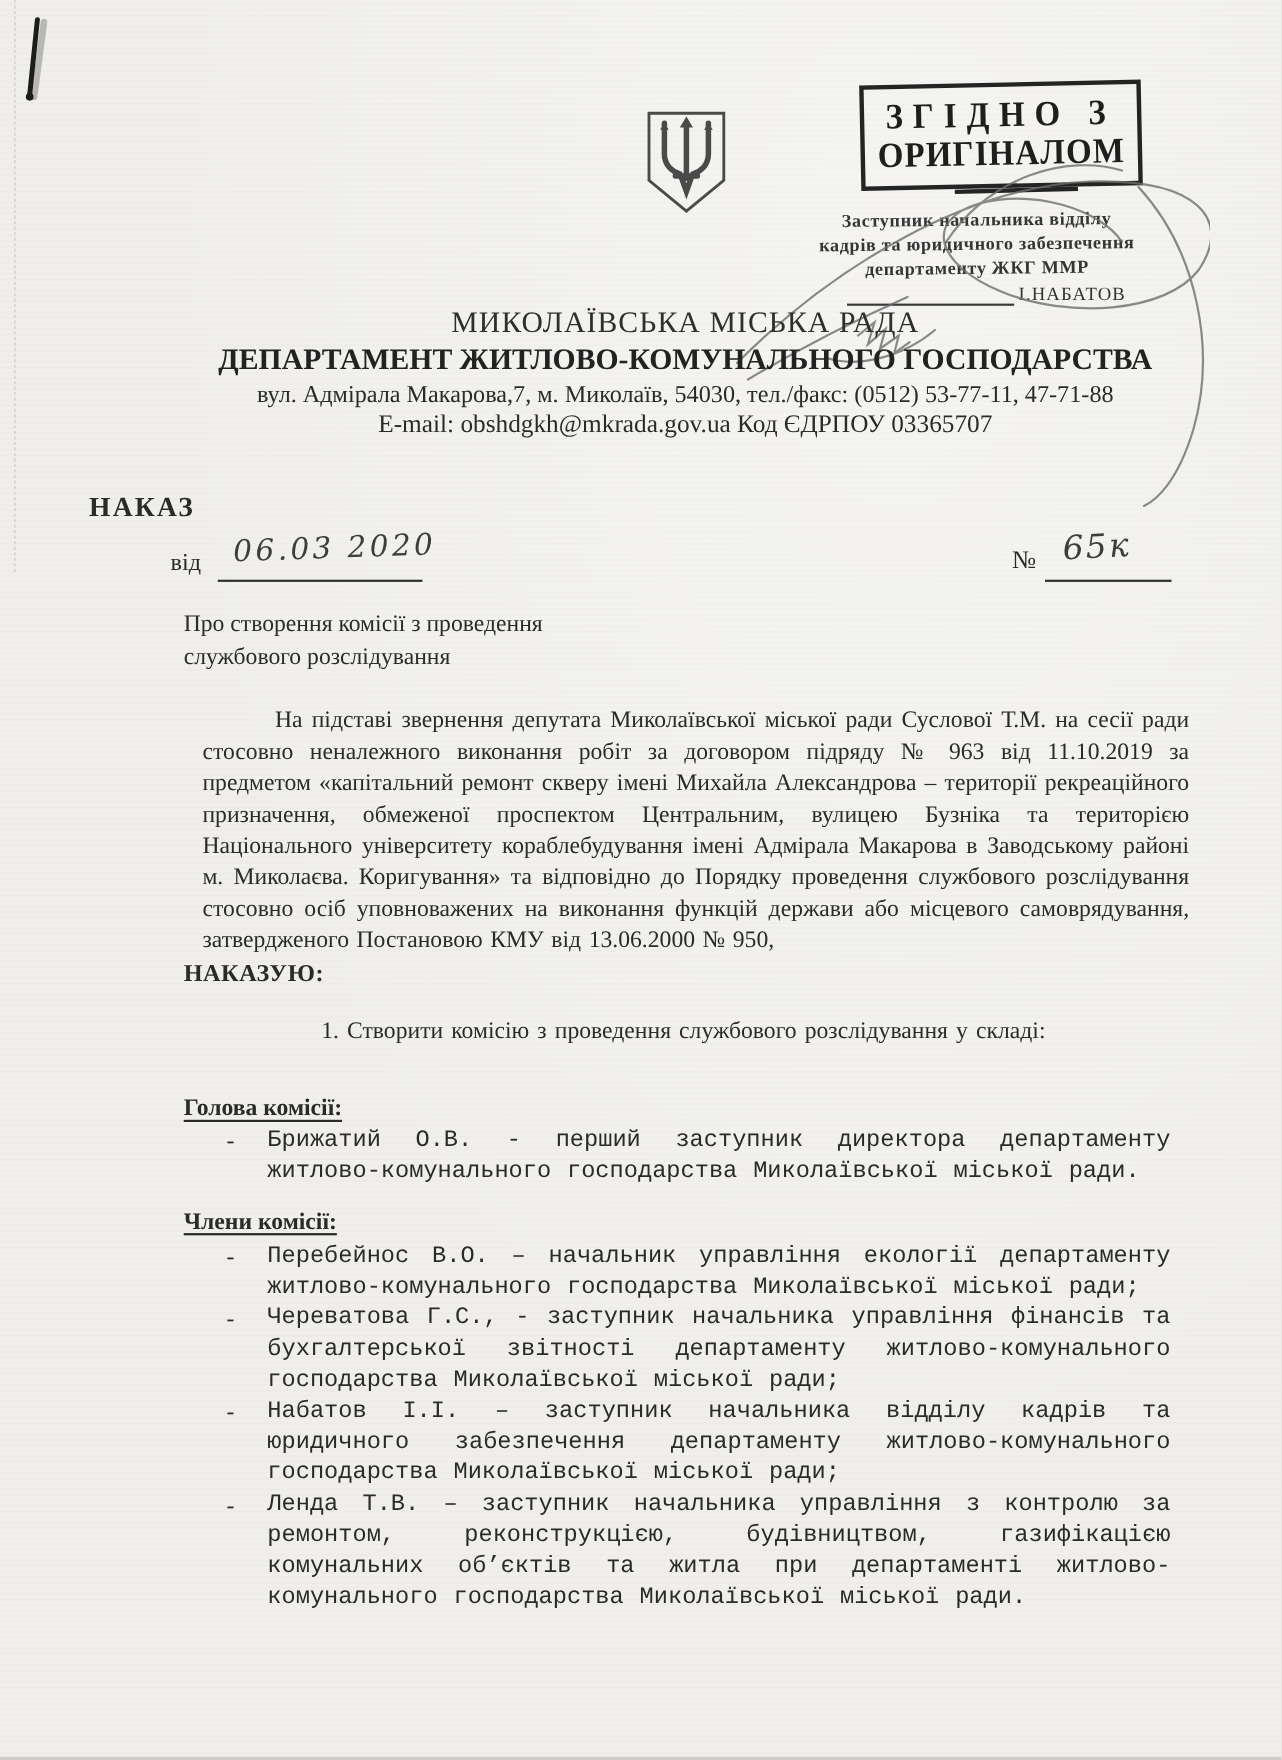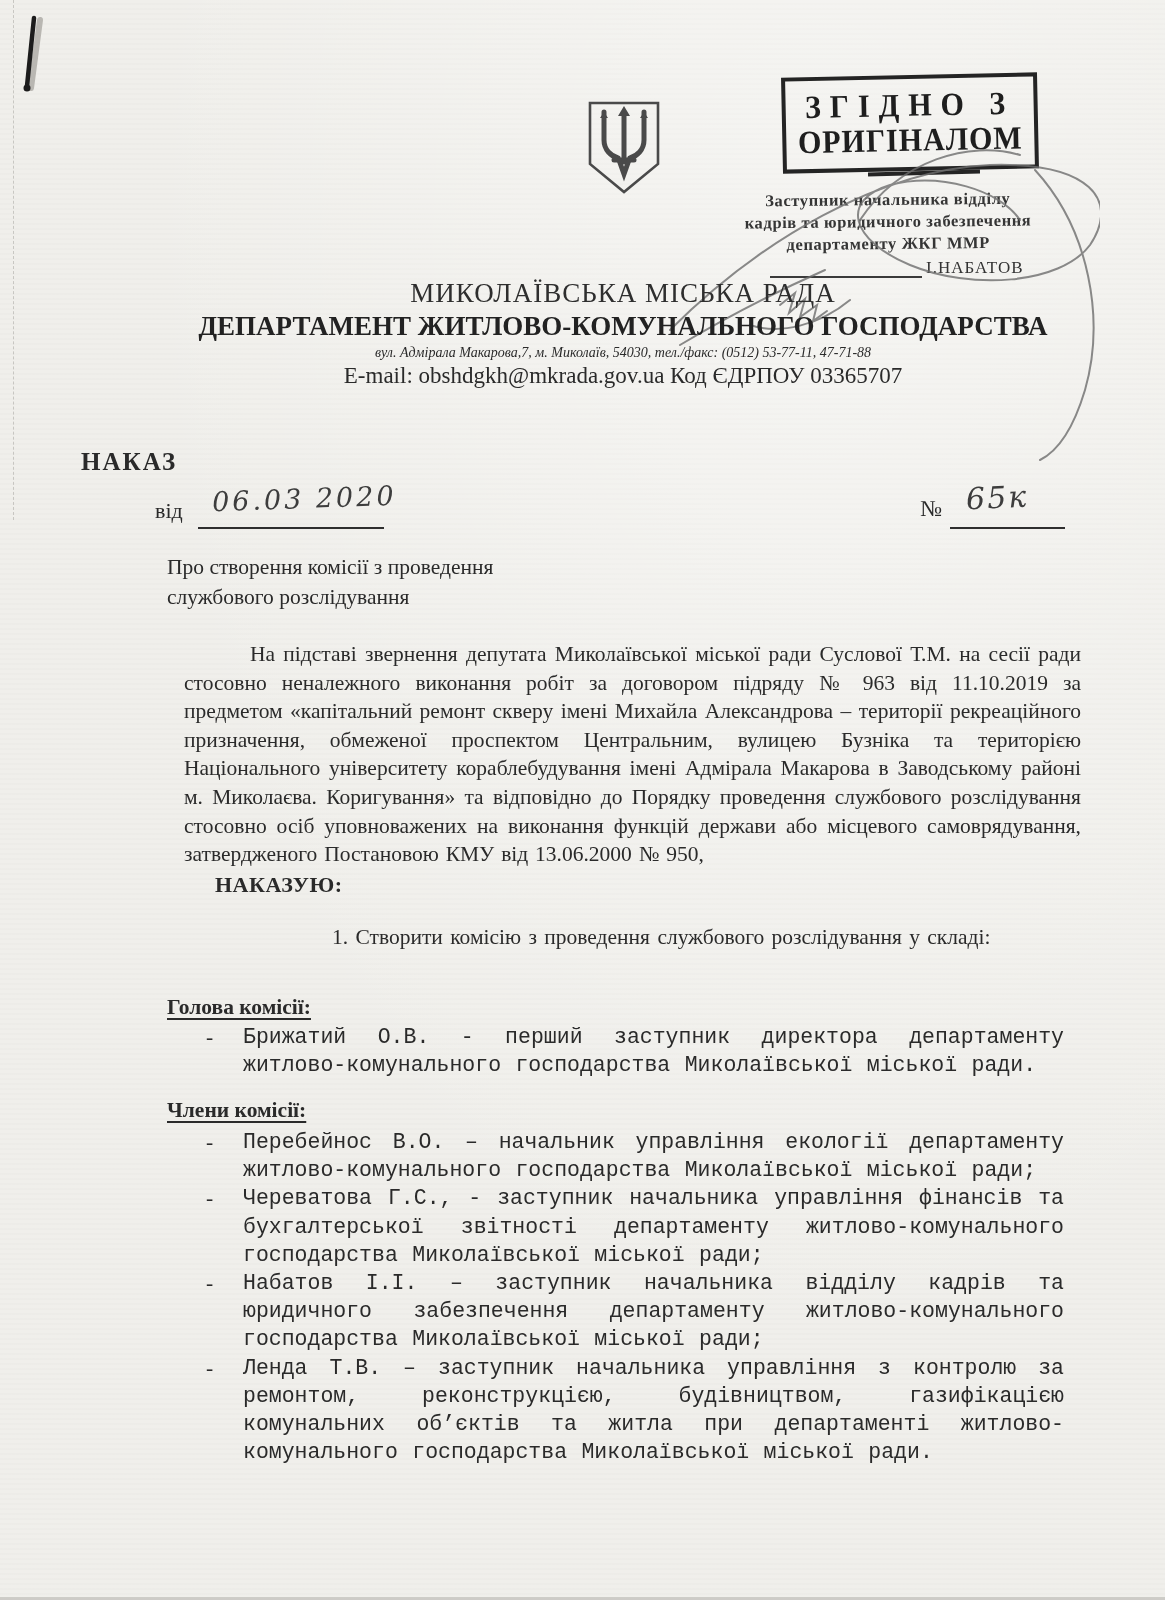--- a/index.html
+++ b/index.html
@@ -38,41 +38,41 @@
                   font-weight:bold;font-size:16.5px;line-height:22px;color:#353535;
                   letter-spacing:.6px;transform:rotate(-.6deg);}
   .sig-row{left:770px;top:258px;width:270px;}
   .sig-line{position:absolute;left:0;top:18px;width:152px;border-bottom:2px solid #3a3a3a;}
   .sig-name{position:absolute;left:156px;top:0;font-size:17px;letter-spacing:1px;color:#333;}
 
   
   .org{left:81px;top:278px;width:1084px;text-align:center;}
   .org-l1{font-size:27px;letter-spacing:1px;color:#2e2e2e;}
   .org-l2{font-size:27px;font-weight:bold;margin-top:2px;color:#222;}
-  .org-l3{font-size:14px;margin-top:3px;font-style:italic;}
+  .org-l3{font-size:22px;margin-top:3px;}
   .org-l4{font-size:23px;margin-top:2px;}
 
   .doc-title{left:81px;top:448px;width:1084px;
              font-size:25px;font-weight:bold;letter-spacing:2px;}
 
   .date-label{left:155px;top:498px;font-size:22px;}
   .hw{font-family:"DejaVu Serif", serif;font-style:italic;color:#3d3d3d;}
   .date-value{left:212px;top:483px;font-size:27px;letter-spacing:3px;transform:rotate(-2deg);}
   .date-underline{left:198px;top:527px;width:186px;height:2px;background:#2f2f2f;}
   .num-label{left:920px;top:496px;font-size:23px;}
   .num-value{left:966px;top:480px;font-size:30px;letter-spacing:2px;transform:rotate(-3deg);}
   .num-underline{left:950px;top:527px;width:115px;height:2px;background:#2f2f2f;}
 
   .subject{left:167px;top:552px;width:560px;font-size:21.5px;line-height:30px;}
 
   .intro{left:167px;top:640px;width:897px;font-size:21.5px;line-height:28.6px;
          text-align:justify;text-indent:66px;word-spacing:1.5px;margin-left:17px;}
 
-  .order-word{left:167px;top:872px;font-size:22px;font-weight:bold;letter-spacing:.5px;margin-left:48px;}
-  .item1{left:292px;top:925px;font-size:21.5px;word-spacing:2px;margin-left:40px;}
+  .order-word{left:167px;top:872px;font-size:22px;font-weight:bold;letter-spacing:.5px;}
+  .item1{left:292px;top:925px;font-size:21.5px;word-spacing:2px;}
 
   .sec-label{font-size:21.5px;font-weight:bold;text-decoration:underline;
              text-decoration-thickness:2px;text-underline-offset:4px;}
   .head-label{left:167px;top:995px;text-decoration:underline;}
   .members-label{left:167px;top:1098px;}
 
   .list{left:167px;top:1023px;width:897px;}
   .members-list{left:167px;top:1128px;width:897px;}
   .li{display:flex;align-items:flex-start;}
   .li .dash{width:76px;padding-left:39px;box-sizing:border-box;font-size:21.5px;line-height:28.2px;flex:none;}

